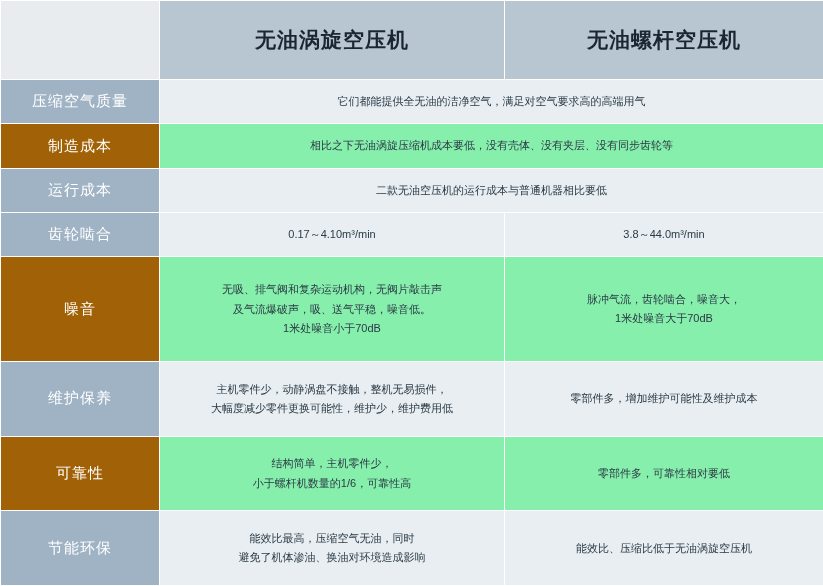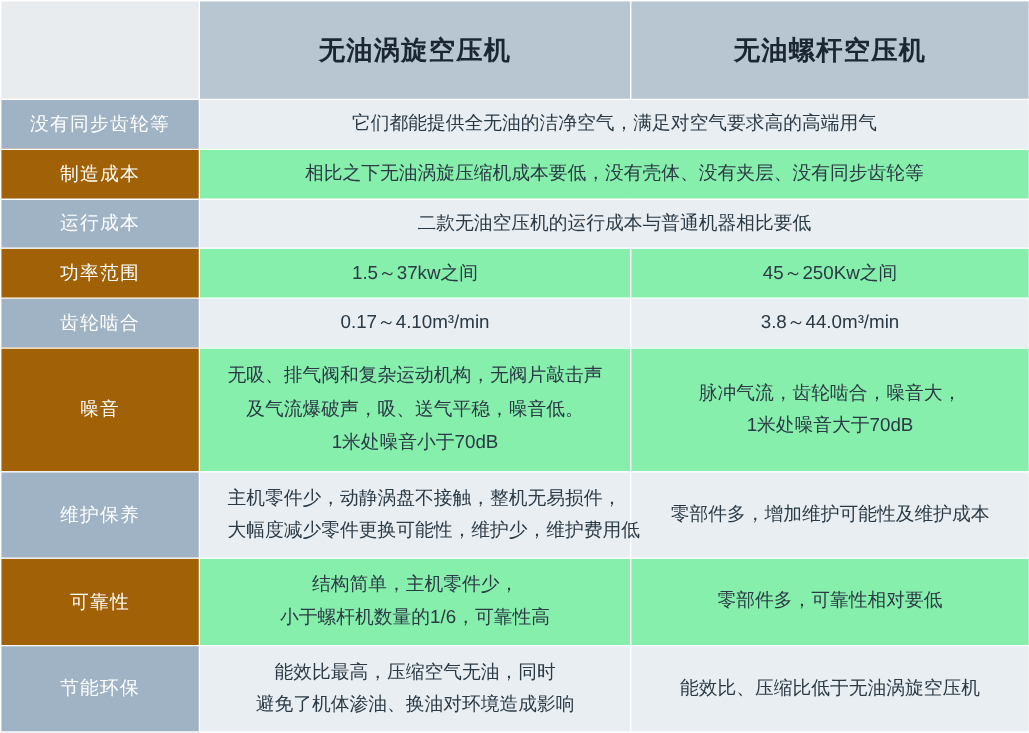--- a/index.html
+++ b/index.html
@@ -60,21 +60,21 @@
     letter-spacing: 1px;
   }
   .rowlabel.alt {
     background: #a16207;
   }
 
   
   .content {
     background: #e8eef2;
     color: #2b3a45;
-    font-size: 15px;
+    font-size: 11px;
     line-height: 1.75;
   }
   .content.alt {
     background: #86efac;
   }
   .content .line {
     display: block;
     white-space: nowrap;
   }
 </style>
@@ -88,44 +88,35 @@
         <col class="c1">
         <col class="c2">
     </colgroup>
     <tbody id="table-body">
         <tr>
           <th class="hdr-corner"></th>
           <th class="hdr-cell">无油涡旋空压机</th>
           <th class="hdr-cell">无油螺杆空压机</th>
         </tr>
         <tr>
-          <td class="rowlabel">没有同步齿轮等</td>
+          <td class="rowlabel">压缩空气质量</td>
           <td class="content" colspan="2">
             <span class="line">它们都能提供全无油的洁净空气，满足对空气要求高的高端用气</span>
           </td>
         </tr>
         <tr>
           <td class="rowlabel alt">制造成本</td>
           <td class="content alt" colspan="2">
             <span class="line">相比之下无油涡旋压缩机成本要低，没有壳体、没有夹层、没有同步齿轮等</span>
           </td>
         </tr>
         <tr>
           <td class="rowlabel">运行成本</td>
           <td class="content" colspan="2">
             <span class="line">二款无油空压机的运行成本与普通机器相比要低</span>
-          </td>
-        </tr>
-        <tr>
-          <td class="rowlabel alt">功率范围</td>
-          <td class="content alt">
-            <span class="line">1.5～37kw之间</span>
-          </td>
-          <td class="content alt">
-            <span class="line">45～250Kw之间</span>
           </td>
         </tr>
         <tr>
           <td class="rowlabel">齿轮啮合</td>
           <td class="content">
             <span class="line">0.17～4.10m³/min</span>
           </td>
           <td class="content">
             <span class="line">3.8～44.0m³/min</span>
           </td>

